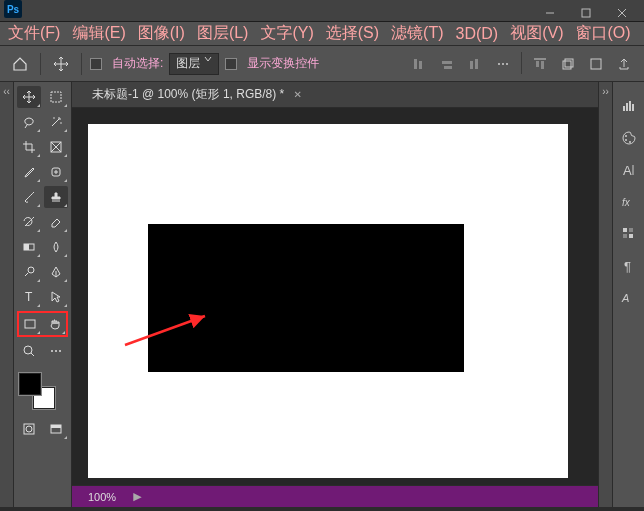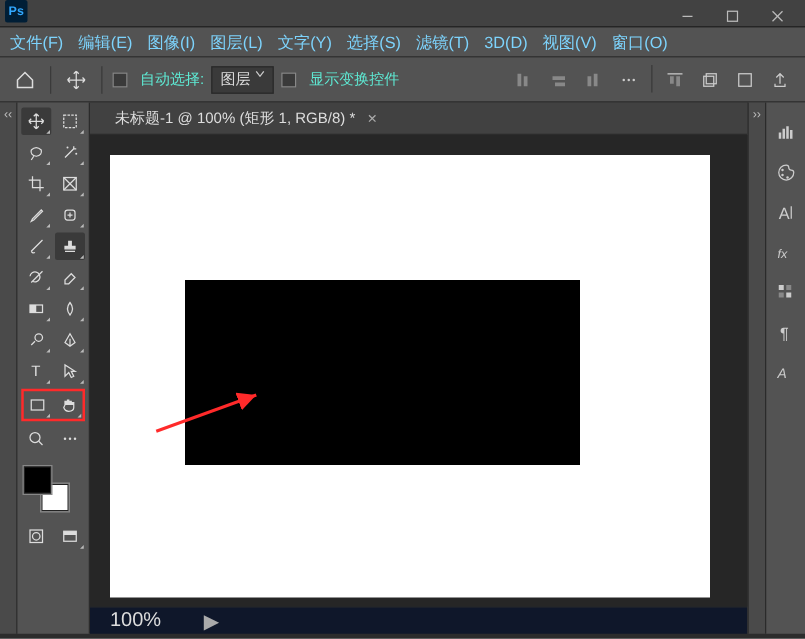--- a/index.html
+++ b/index.html
@@ -2,26 +2,26 @@
 <html><head>
 <meta charset="utf-8">
 <style>
   *{box-sizing:border-box;margin:0;padding:0;font-family:"Microsoft YaHei",Arial,sans-serif}
   body{background:#2c2c2c;width:644px;height:511px;overflow:hidden;color:#ddd;font-size:12px}
   .titlebar{height:22px;background:#424242;display:flex;align-items:flex-start;padding:0 4px;border-bottom:1px solid #1d1d1d}
   .ps-logo{width:18px;height:18px;background:#001e36;color:#31a8ff;font-size:10px;font-weight:bold;display:flex;align-items:center;justify-content:center;border-radius:2px;margin-right:8px}
   .winbtns{margin-left:auto;display:flex}
   .winbtn{width:36px;height:26px;display:flex;align-items:center;justify-content:center;color:#bbb}
   .menubar{height:24px;background:#535353;display:flex;align-items:center;padding:0 8px;gap:12px;border-bottom:1px solid #2b2b2b}
-  .menubar span{color:#7dd3fc;font-size:13px;cursor:default}
+  .menubar span{color:#fca5a5;font-size:16px;cursor:default}
   .optbar{height:36px;background:#535353;display:flex;align-items:center;padding:0 8px;gap:6px;border-bottom:1px solid #2b2b2b}
   .iconbtn{width:24px;height:24px;display:flex;align-items:center;justify-content:center;color:#ccc}
   .vsep{width:1px;height:22px;background:#3a3a3a;margin:0 2px}
   .check{width:12px;height:12px;border:1px solid #888;background:#3a3a3a;margin-right:4px}
-  .optlbl{color:#5eead4;font-size:12px}
+  .optlbl{color:#f9a8d4;font-size:12px}
   .select{display:flex;align-items:flex-start;background:#3a3a3a;border:1px solid #282828;padding:1px 6px;height:22px;gap:4px}
   .main{display:flex;height:425px}
   .gutterL{width:14px;background:#4a4a4a;border-right:1px solid #2b2b2b;display:flex;align-items:flex-start;justify-content:center}
   .chev{color:#bbb;font-size:10px;margin-top:4px}
   .tools{width:58px;background:#535353;border-right:1px solid #2b2b2b;padding:4px 3px;display:flex;flex-direction:column;gap:3px}
   .toolrow{display:flex;gap:3px}
   .tool{width:24px;height:22px;display:flex;align-items:center;justify-content:center;color:#ddd;position:relative;border-radius:2px}
   .tool.sel{background:#3a3a3a}
   .tool .tri{position:absolute;right:1px;bottom:1px;width:0;height:0;border-left:3px solid transparent;border-bottom:3px solid #bbb}
   .highlight{border:2px solid #ff2a2a!important;padding:0}
@@ -29,21 +29,21 @@
   .sw-fg{position:absolute;left:2px;top:2px;width:22px;height:22px;background:#000;border:1px solid #222;outline:1px solid #888}
   .sw-bg{position:absolute;right:2px;bottom:2px;width:22px;height:22px;background:#fff;border:1px solid #222;outline:1px solid #888}
   .center{flex:1;background:#2c2c2c;display:flex;flex-direction:column}
   .tabbar{height:26px;background:#414141;display:flex;align-items:center;padding-left:12px;border-bottom:1px solid #2b2b2b}
   .doctab{color:#ddd;font-size:12px;padding:4px 8px}
   .doctab .x{color:#aaa;margin-left:6px;font-size:10px}
   .canvaswrap{flex:1;background:#262626;display:flex;align-items:flex-start;justify-content:flex-start;padding:16px 16px 0 16px;position:relative}
   .canvas{background:#fff;width:480px;height:354px;position:relative}
   .blackrect{position:absolute;left:60px;top:100px;width:316px;height:148px;background:#000}
   .arrow{position:absolute;left:48px;top:202px;pointer-events:none}
-  .statusbar{height:22px;background:#0f172a;display:flex;align-items:center;gap:26px;padding:0 16px;color:#ddd;font-size:16px;border-top:1px solid #2b2b2b}
+  .statusbar{height:22px;background:#701a75;display:flex;align-items:center;gap:9px;padding:0 16px;color:#ddd;font-size:11px;border-top:1px solid #2b2b2b}
   .statusbar .doclbl{color:#ccc}
   .gutterR{width:14px;background:#4a4a4a;border-left:1px solid #2b2b2b;display:flex;align-items:flex-start;justify-content:center}
   .panels{width:32px;background:#535353;display:flex;flex-direction:column;align-items:center;gap:12px;padding-top:14px;border-left:1px solid #2b2b2b}
   .panelicon{width:20px;height:20px;display:flex;align-items:center;justify-content:center;color:#ddd}
   svg{display:block}
   .smallicons{display:flex;margin-left:auto;gap:4px}
 </style>
 </head>
 <body>
 

